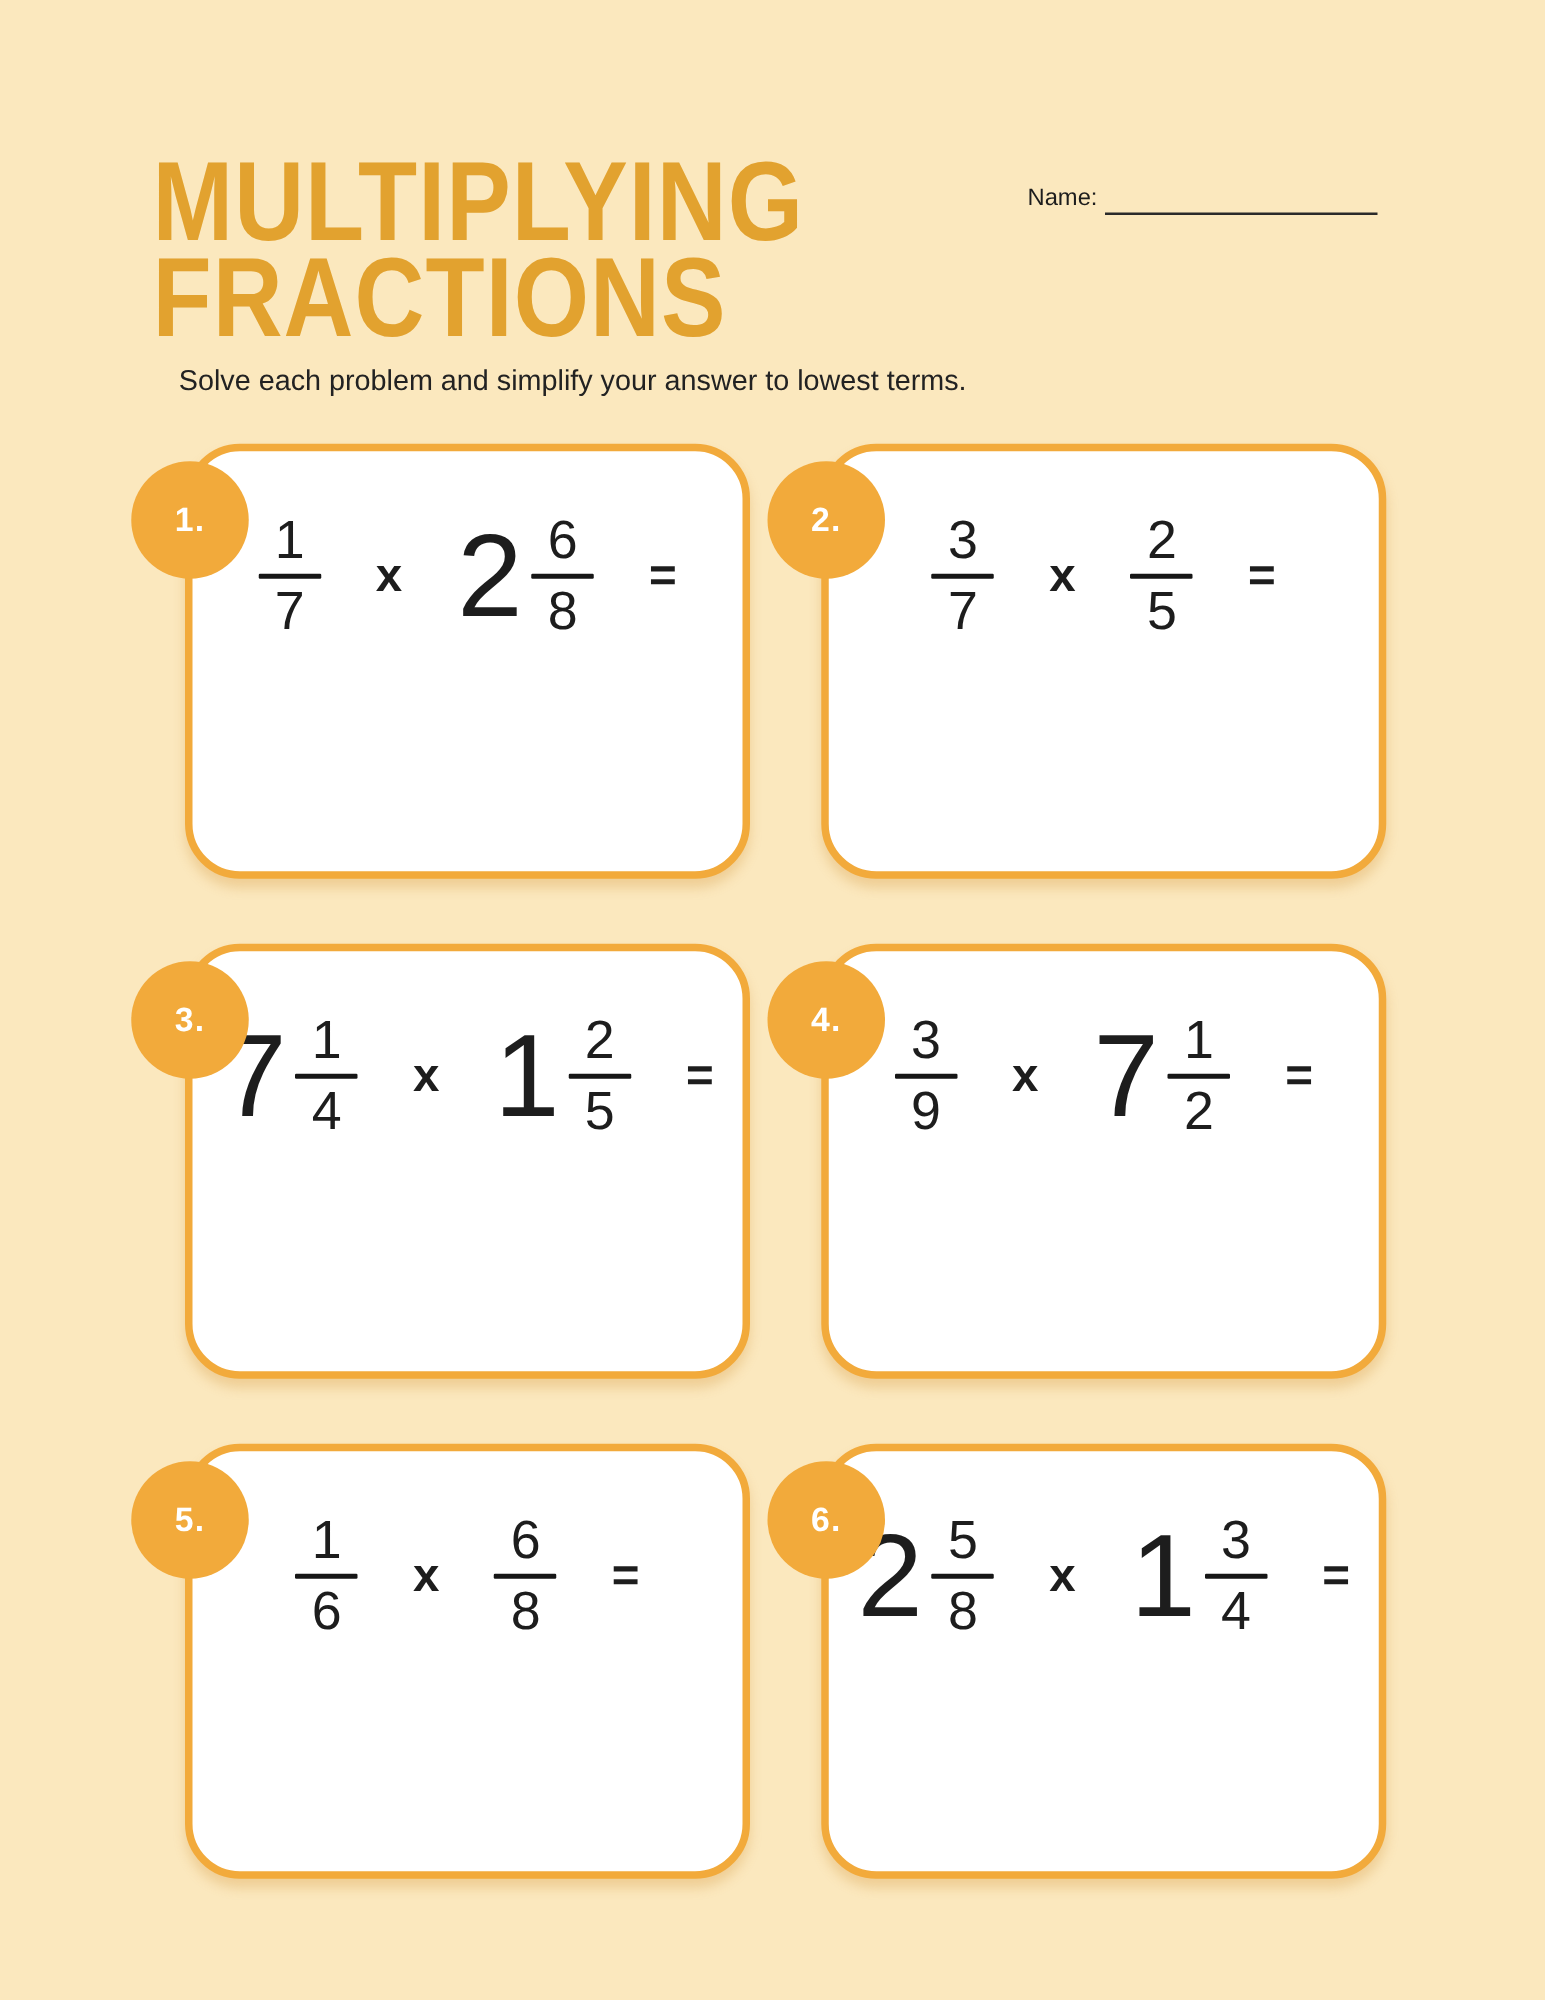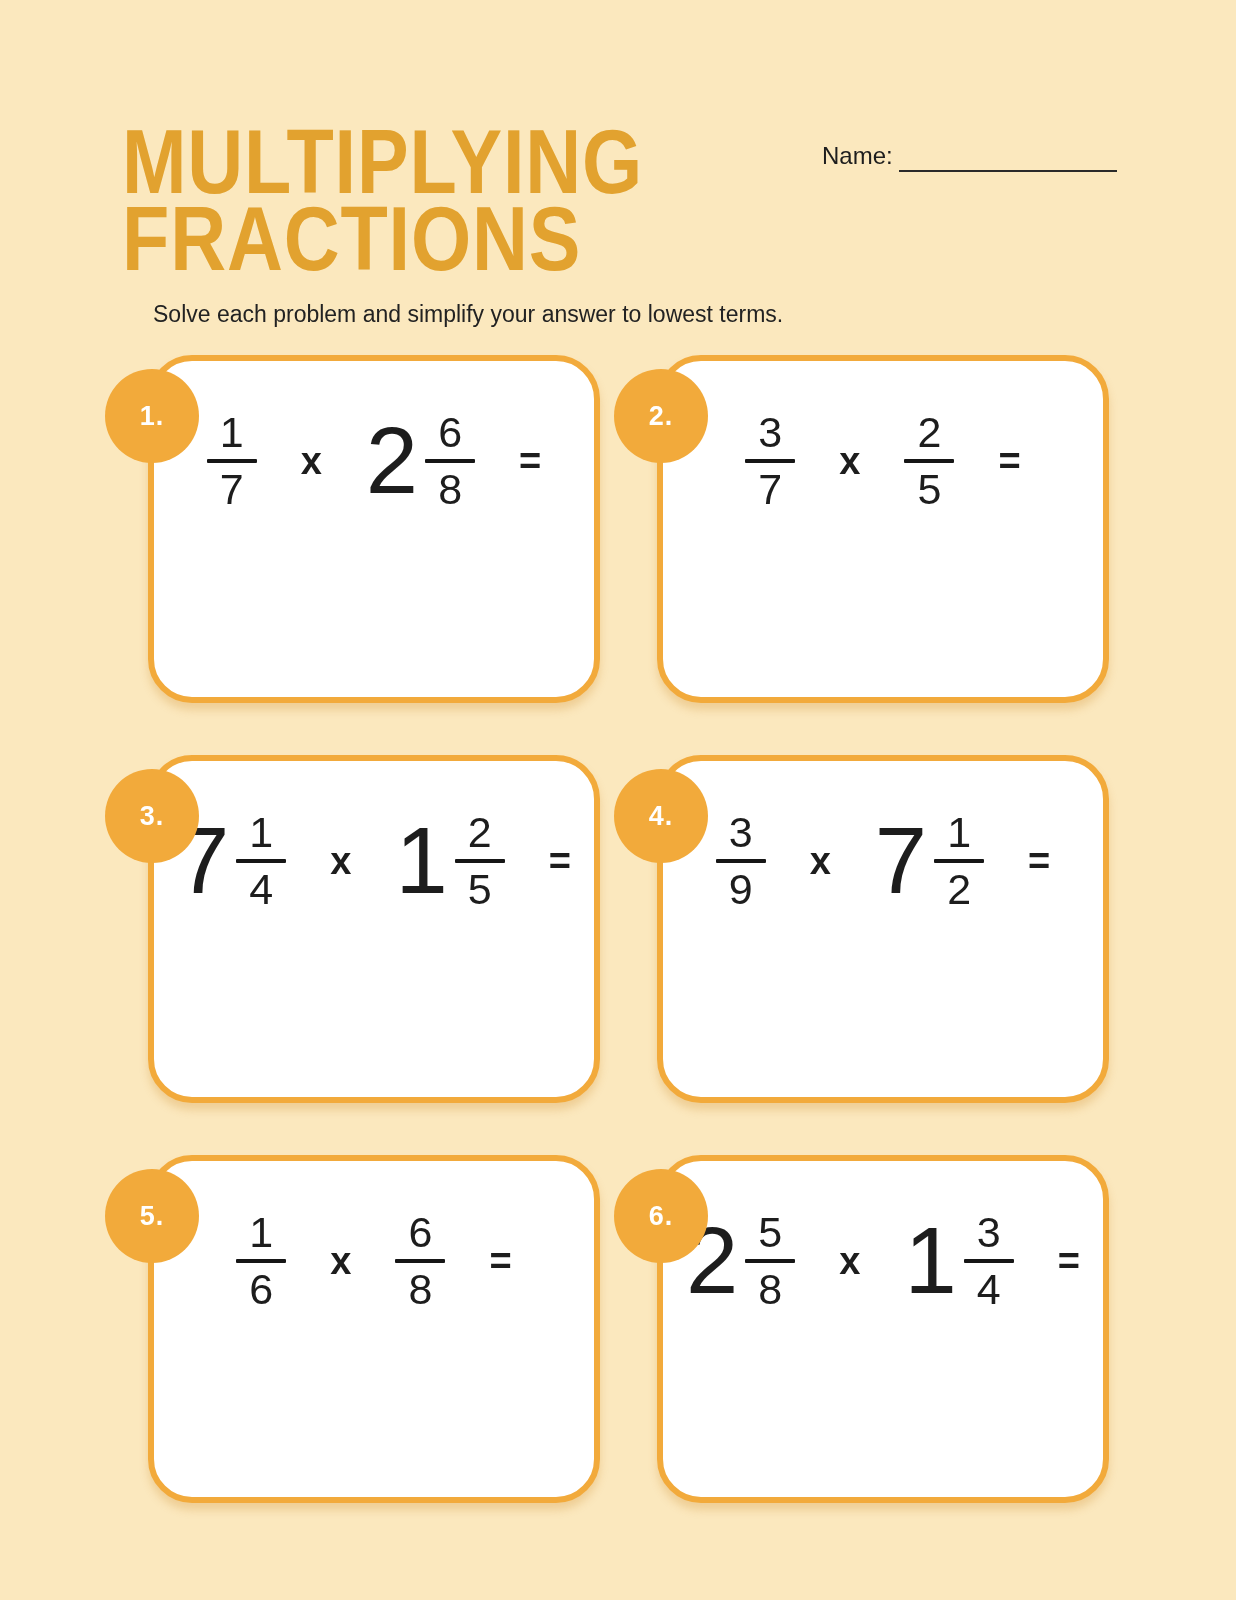--- a/index.html
+++ b/index.html
@@ -24,29 +24,29 @@
     font-weight:800;
     letter-spacing:1px;
     color:var(--title);
     transform:scaleX(0.86);
     transform-origin:left top;
     white-space:pre-line;
   }
   .name-field{
     position:absolute;left:822px;top:142px;
     display:flex;align-items:flex-end;
-    font-size:24px;color:var(--ink);
+    font-size:19px;color:var(--ink);
   }
   .name-label{line-height:1;margin-bottom:4px;}
   .name-line{
     display:inline-block;width:218px;height:30px;
     border-bottom:2px solid #2A2A2A;margin-left:6px;
   }
   .instructions{
-    position:absolute;left:143px;top:291px;margin:10px;
+    position:absolute;left:143px;top:291px;margin:0;
     font-size:23px;color:#222222;
   }
   .grid{
     position:absolute;left:148px;top:355px;
     display:grid;
     grid-template-columns:452px 452px;
     column-gap:57px;row-gap:52px;
   }
   .card{
     position:relative;

